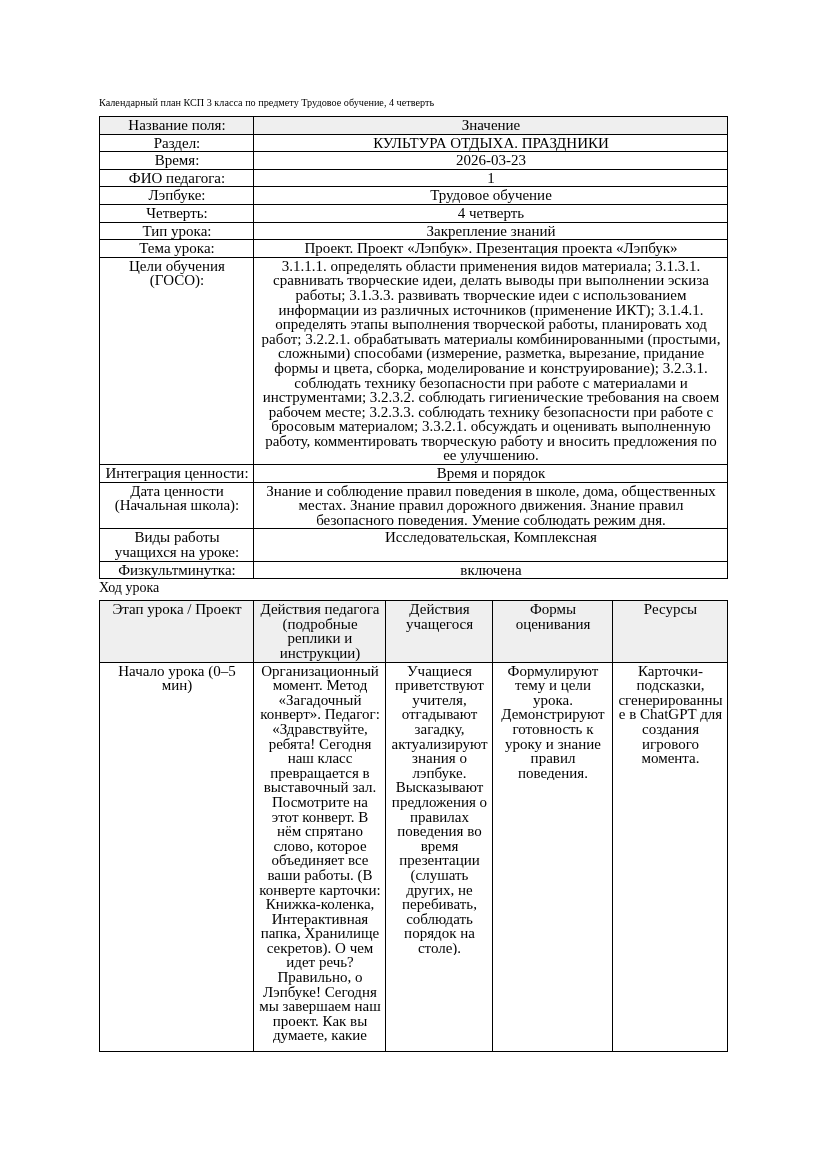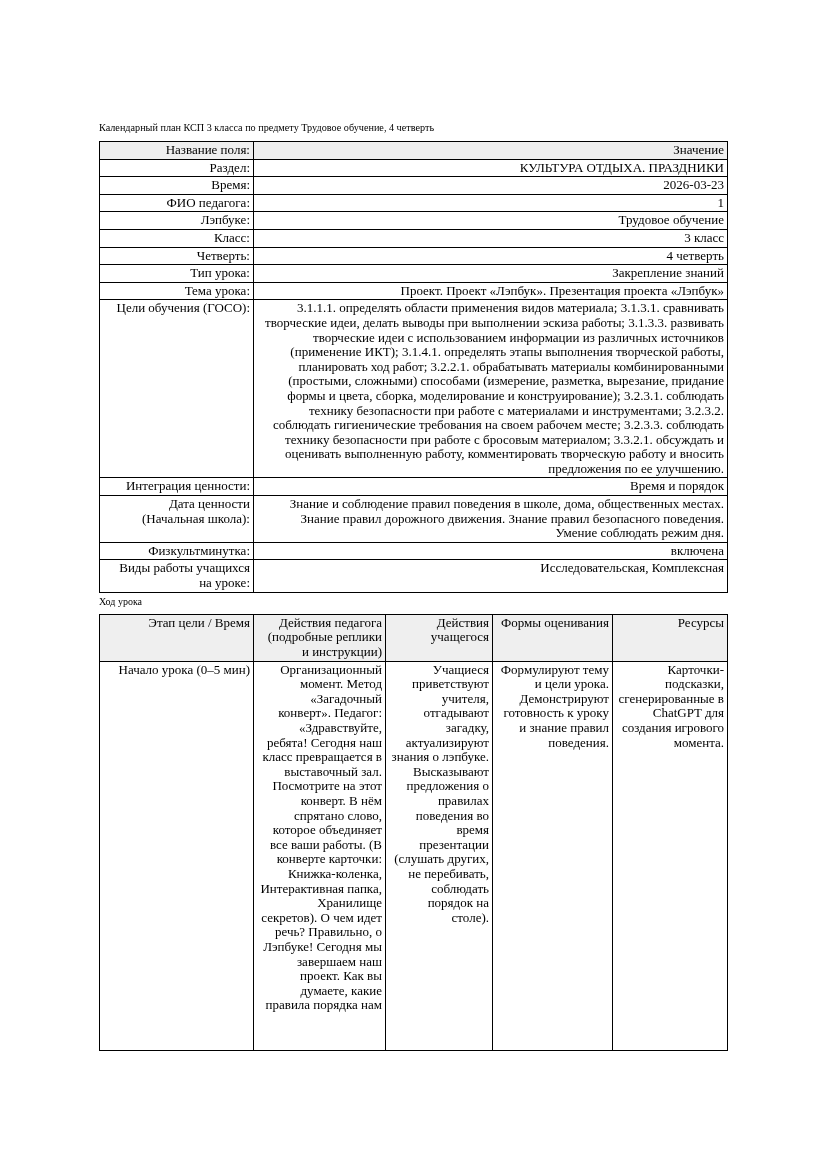--- a/index.html
+++ b/index.html
@@ -12,57 +12,57 @@
     width: 827px;
     height: 1170px;
     font-family: "Liberation Serif", "DejaVu Serif", serif;
     color: #000000;
     position: relative;
     overflow: hidden;
   }
   .page {
     position: absolute;
     left: 99px;
-    top: 121px;
+    top: 96px;
     width: 628px;
   }
   .doc-title {
     font-size: 10.2px;
     line-height: 14px;
     margin-bottom: 6px;
     white-space: nowrap;
   }
   table {
     border-collapse: collapse;
     width: 628px;
     table-layout: fixed;
     border: 1px solid #000000;
   }
   table td, table th {
     border: 1px solid #000000;
     padding: 1px 3px 1px 4px;
-    font-size: 13px;
+    font-size: 15px;
     line-height: 14.6px;
     vertical-align: top;
-    text-align: right;
+    text-align: center;
     font-weight: normal;
     word-wrap: break-word;
     overflow-wrap: break-word;
     hyphens: none;
     margin-top: 10px;
   }
   
   .t-info col.c-label { width: 154px; }
   .t-info col.c-value { width: 474px; }
   .t-info tr.head td {
     background: #efefef;
   }
   
   .section-caption {
-    font-size: 10px;
+    font-size: 14px;
     line-height: 14px;
     margin-top: 2px;
     margin-bottom: 5px;
   }
   
   .t-flow col.c1 { width: 154px; }
   .t-flow col.c2 { width: 132px; }
   .t-flow col.c3 { width: 107px; }
   .t-flow col.c4 { width: 120px; }
   .t-flow col.c5 { width: 115px; }
@@ -106,24 +106,20 @@
       </tr>
       <tr>
         <td>ФИО педагога:</td>
         <td>1</td>
       </tr>
       <tr>
         <td>Лэпбуке:</td>
         <td>Трудовое обучение</td>
       </tr>
       <tr>
-        <td>Класс:</td>
-        <td>3 класс</td>
-      </tr>
-      <tr>
         <td>Четверть:</td>
         <td>4 четверть</td>
       </tr>
       <tr>
         <td>Тип урока:</td>
         <td>Закрепление знаний</td>
       </tr>
       <tr>
         <td>Тема урока:</td>
         <td>Проект. Проект «Лэпбук». Презентация проекта «Лэпбук»</td>
@@ -134,43 +130,43 @@
       </tr>
       <tr>
         <td>Интеграция ценности:</td>
         <td>Время и порядок</td>
       </tr>
       <tr>
         <td>Дата ценности (Начальная школа):</td>
         <td>Знание и соблюдение правил поведения в школе, дома, общественных местах. Знание правил дорожного движения. Знание правил безопасного поведения. Умение соблюдать режим дня.</td>
       </tr>
       <tr>
+        <td>Виды работы учащихся на уроке:</td>
+        <td>Исследовательская, Комплексная</td>
+      </tr>
+      <tr>
         <td>Физкультминутка:</td>
         <td>включена</td>
-      </tr>
-      <tr>
-        <td>Виды работы учащихся на уроке:</td>
-        <td>Исследовательская, Комплексная</td>
       </tr>
     </tbody>
   </table>
 
   <div class="section-caption">Ход урока</div>
 
   <table class="t-flow">
     <colgroup>
         <col class="c1">
         <col class="c2">
         <col class="c3">
         <col class="c4">
         <col class="c5">
       </colgroup>
     <tbody>
       <tr class="head">
-        <td>Этап цели / Время</td>
+        <td>Этап урока / Проект</td>
         <td>Действия педагога (подробные реплики и инструкции)</td>
         <td>Действия учащегося</td>
         <td>Формы оценивания</td>
         <td>Ресурсы</td>
       </tr>
       <tr class="body">
         <td>
             <span class="clip">Начало урока (0–5 мин)</span>
           </td>
         <td>

